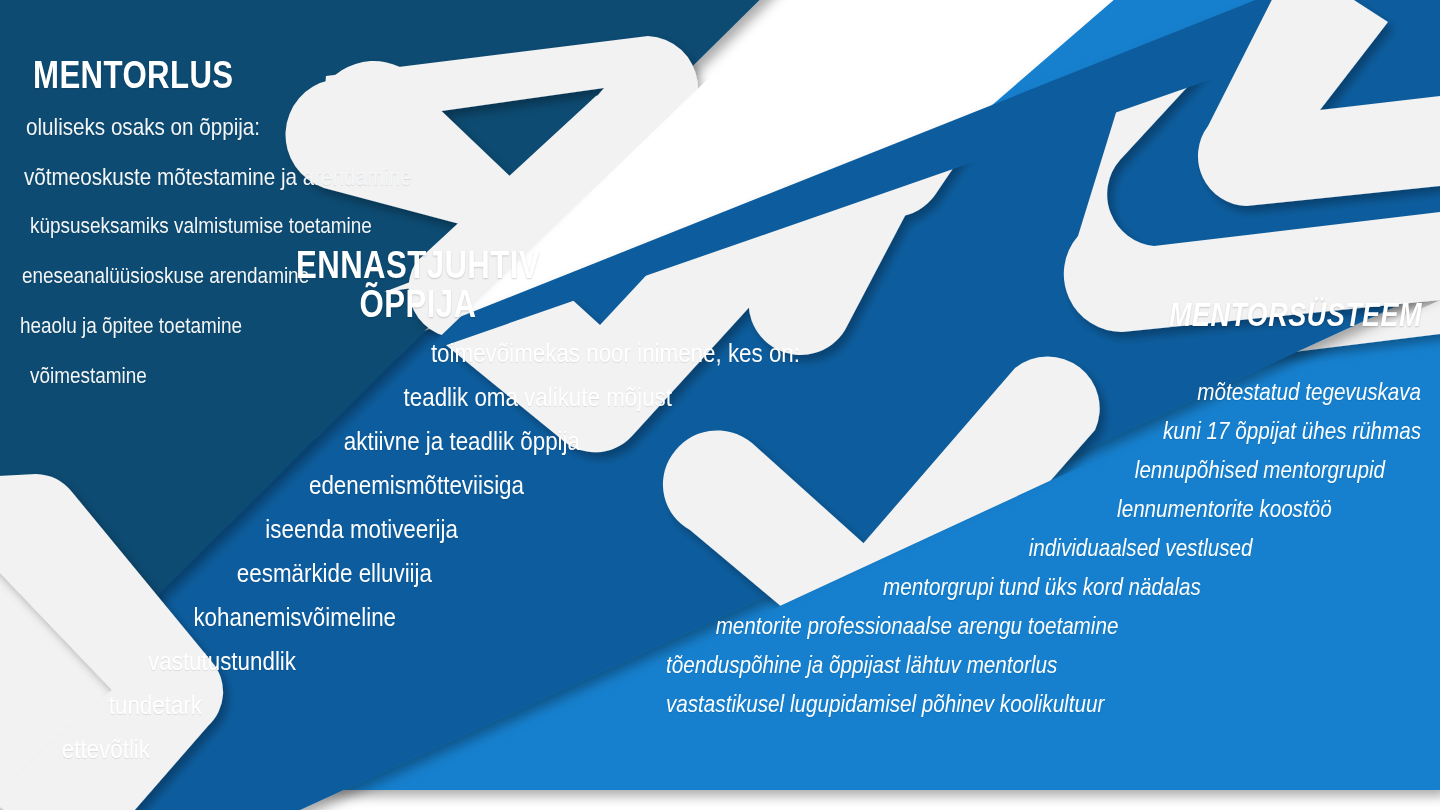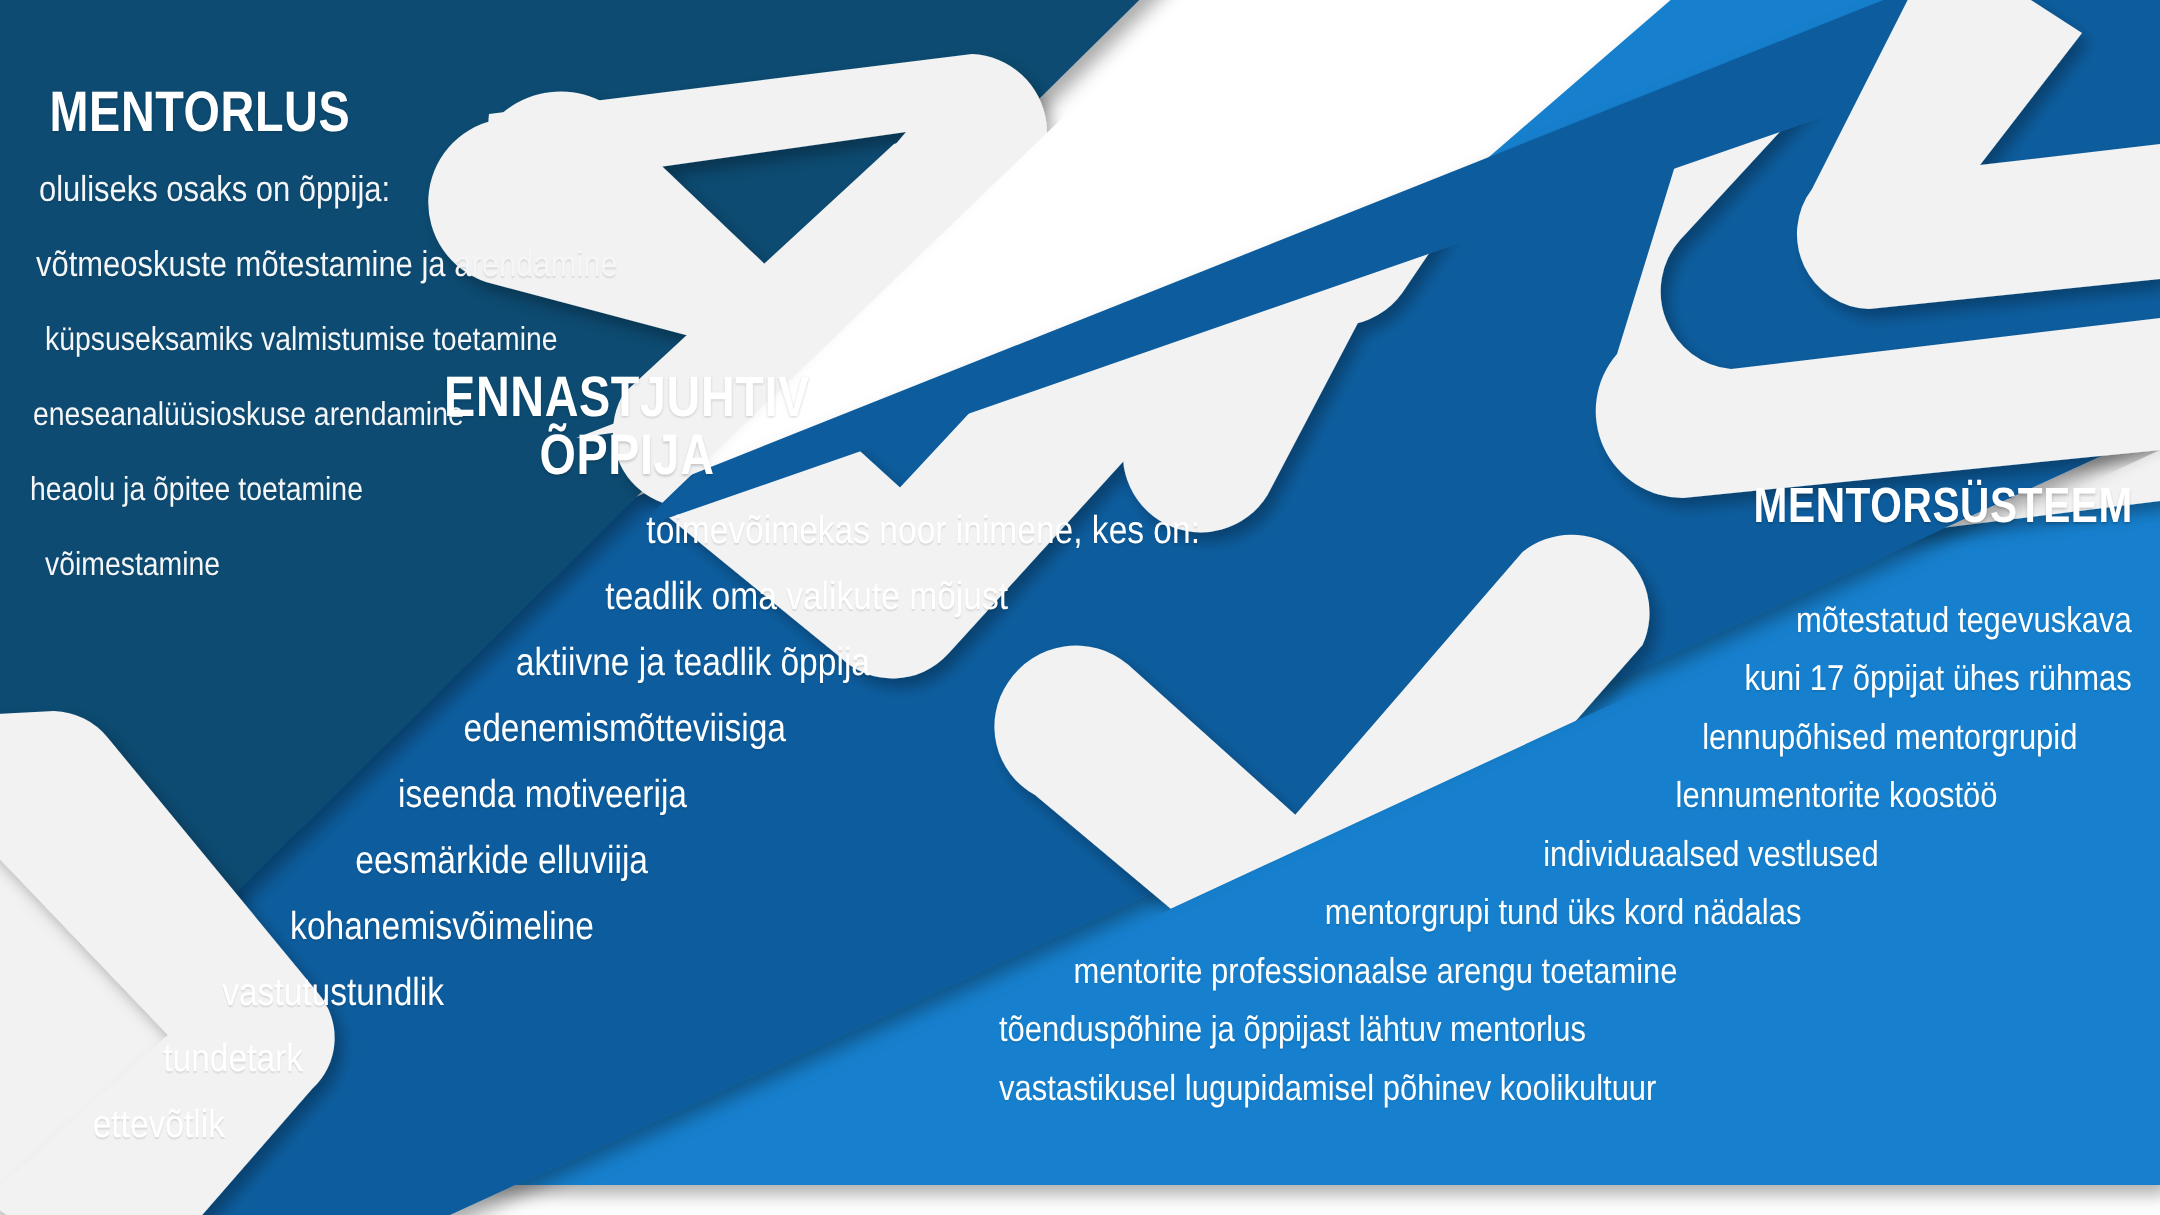--- a/index.html
+++ b/index.html
@@ -77,21 +77,21 @@
   }
   #col-oppija .items { margin-top: 16px; }
   #col-oppija .item {
     font-size: 26px;
     color: #ffffff;
     transform-origin: right center;
     text-align: right;
   }
 
   
-  #col-mentorsysteem { left: 540px; top: 320px; width: 900px; }
+  #col-mentorsysteem { left: 540px; top: 298px; width: 900px; font-style: italic; }
   #col-mentorsysteem .heading {
     font-size: 33px;
     text-align: right;
     transform-origin: right center;
     padding-right: 22px;
   }
   #col-mentorsysteem .items { margin-top: 48px; }
   #col-mentorsysteem .item {
     font-size: 24px;
     color: #ffffff;

